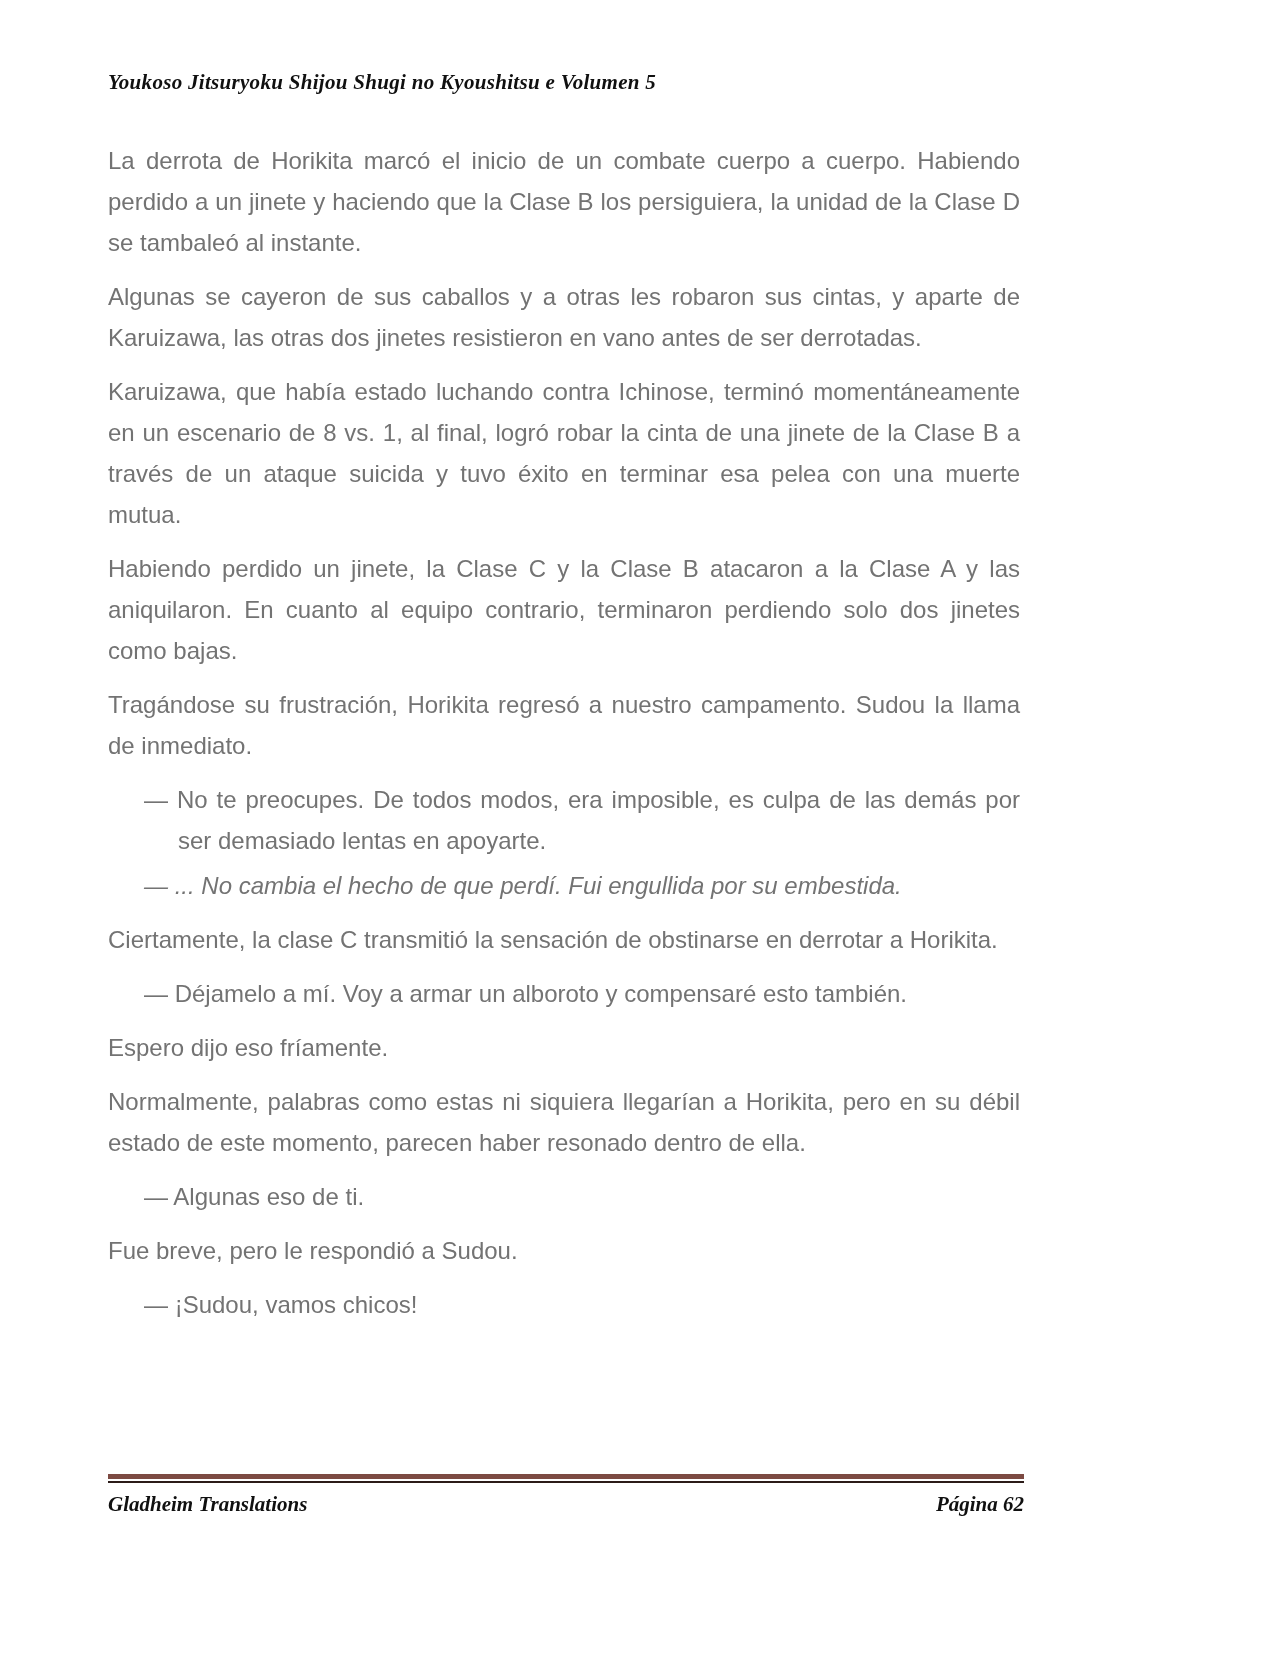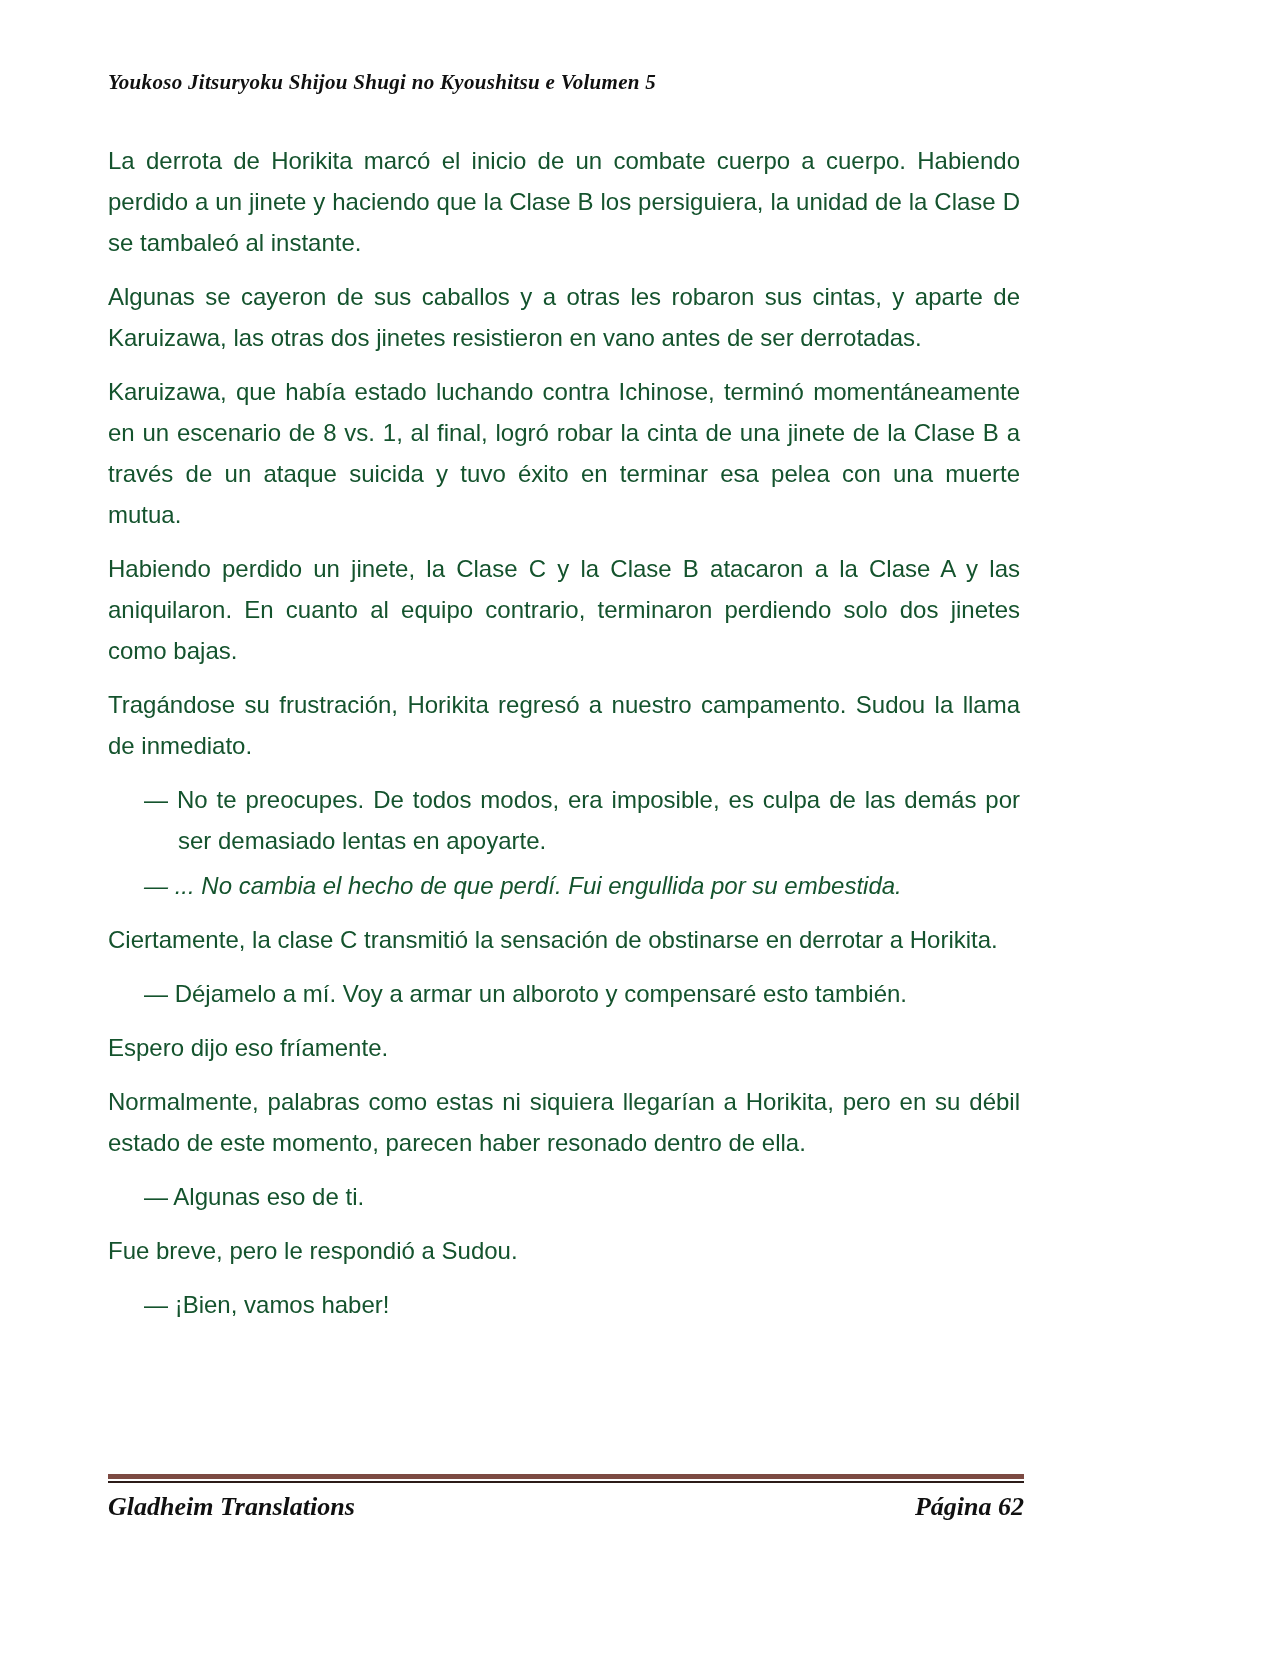--- a/index.html
+++ b/index.html
@@ -30,21 +30,21 @@
     color: #101010;
   }
   .content {
     position: absolute;
     top: 140px;
     left: 108px;
     right: 172px;
     text-align: justify;
     font-size: 24px;
     line-height: 41px;
-    color: #14532d;
+    color: #737373;
   }
   .content p {
     margin: 0 0 13px 0;
   }
   .content p.dialogue {
     padding-left: 70px;
     text-indent: -34px;
   }
   .content p.dialogue + p.dialogue {
     margin-top: -9px; 
@@ -62,21 +62,21 @@
     border-bottom: 2px solid var(--rule-bottom, #2b1b18);
   }
   .footer-row {
     display: flex;
     justify-content: space-between;
     align-items: baseline;
     margin-top: 9px;
     font-family: "Liberation Serif", serif;
     font-weight: bold;
     font-style: italic;
-    font-size: 26px;
+    font-size: 21px;
     color: #101010;
   }
 </style>
 </head>
 <body>
 
 <div class="page">
 
   <div class="doc-header">Youkoso Jitsuryoku Shijou Shugi no Kyoushitsu e Volumen 5</div>
 
@@ -87,21 +87,21 @@
     <p class="body">Habiendo perdido un jinete, la Clase C y la Clase B atacaron a la Clase A y las aniquilaron. En cuanto al equipo contrario, terminaron perdiendo solo dos jinetes como bajas.</p>
     <p class="body">Tragándose su frustración, Horikita regresó a nuestro campamento. Sudou la llama de inmediato.</p>
     <p class="dialogue">— No te preocupes. De todos modos, era imposible, es culpa de las demás por ser demasiado lentas en apoyarte.</p>
     <p class="dialogue">— ... No cambia el hecho de que perdí. Fui engullida por su embestida.</p>
     <p class="body">Ciertamente, la clase C transmitió la sensación de obstinarse en derrotar a Horikita.</p>
     <p class="dialogue">— Déjamelo a mí. Voy a armar un alboroto y compensaré esto también.</p>
     <p class="body">Espero dijo eso fríamente.</p>
     <p class="body">Normalmente, palabras como estas ni siquiera llegarían a Horikita, pero en su débil estado de este momento, parecen haber resonado dentro de ella.</p>
     <p class="dialogue">— Algunas eso de ti.</p>
     <p class="body">Fue breve, pero le respondió a Sudou.</p>
-    <p class="dialogue">— ¡Bien, vamos haber!</p>
+    <p class="dialogue">— ¡Sudou, vamos chicos!</p>
   </div>
 
   <div class="doc-footer">
     <div class="footer-rule"></div>
     <div class="footer-row">
       <span>Gladheim Translations</span>
       <span>Página 62</span>
     </div>
   </div>
 

